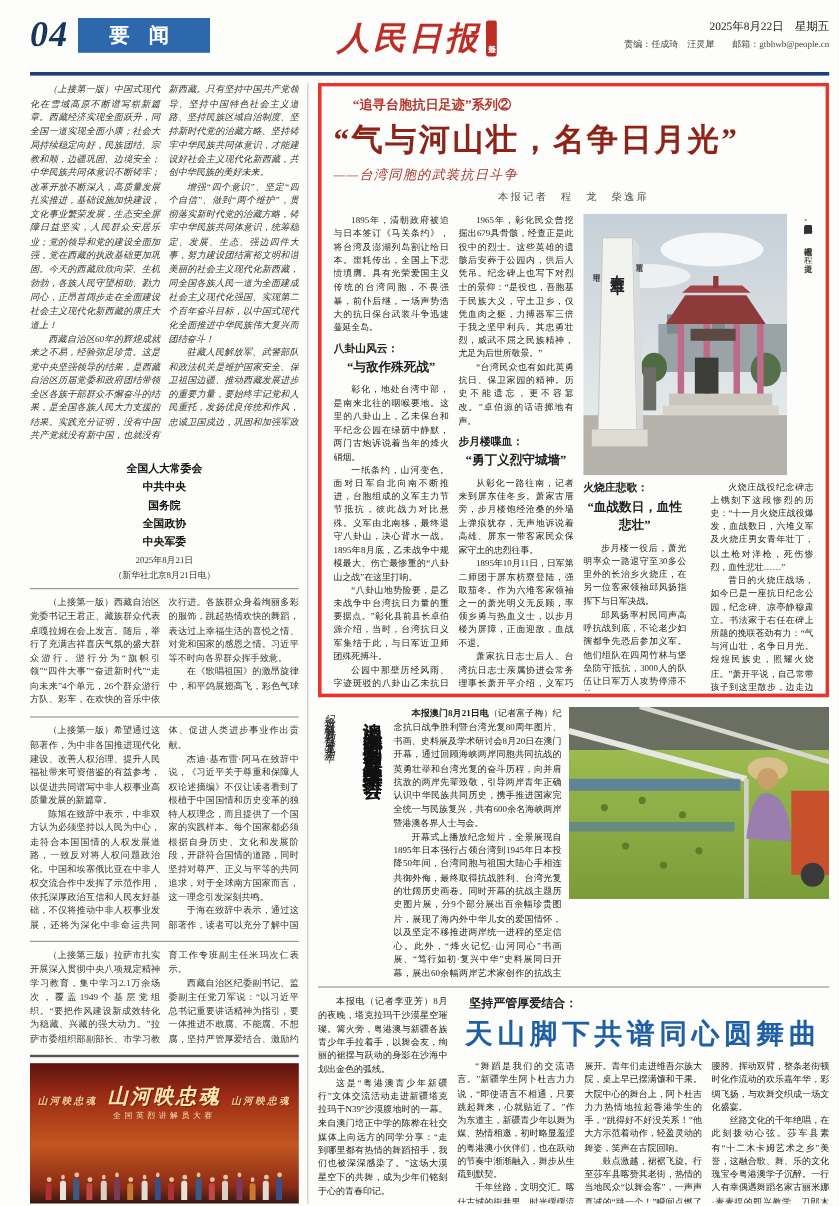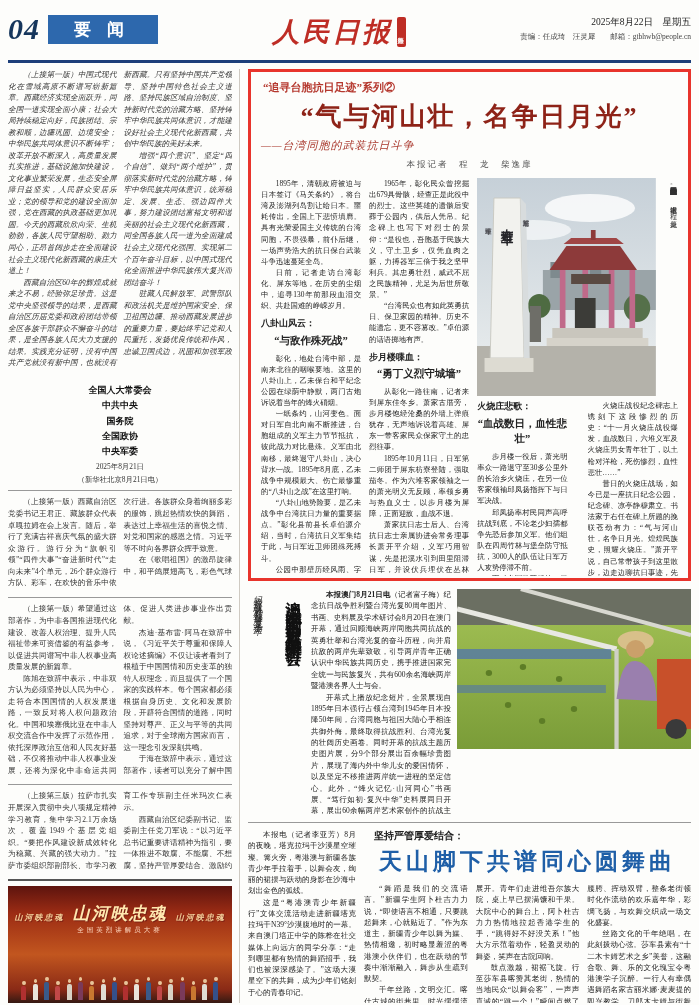--- a/index.html
+++ b/index.html
@@ -1,20 +1,20 @@
 <!DOCTYPE html>
 <html><head>
 <meta charset="utf-8">
 <style>
   * { margin:0; padding:0; box-sizing:border-box; }
   html,body { background:#f2f0ec; }
   .page {
     width:699px; height:1005px; margin:0 auto; background:#fdfdfb;
     font-family:"Liberation Serif","DejaVu Serif",serif; color:#222;
-    overflow:hidden; position:relative; padding:6px 8px 0 8px;
+    overflow:hidden; position:relative; padding:6px 8px 0 25px;
   }
   
   header { display:flex; align-items:flex-start; justify-content:space-between; height:52px; }
   .hleft { display:flex; align-items:center; gap:8px; padding-top:6px; }
   .pagenum { font-size:30px; font-weight:bold; font-style:italic; color:#16365c; letter-spacing:1px; }
   .secbox { background:#2d68ad; color:#fff; font-weight:bold; font-size:17px; padding:3px 18px; letter-spacing:16px; text-indent:8px; }
   .hcenter { display:flex; align-items:center; gap:4px; padding-top:8px; }
   .masthead { font-size:27px; font-weight:900; color:#be2d25; font-style:italic; letter-spacing:3px; }
   .badge { background:#be2d25; color:#fff; font-size:6.5px; writing-mode:vertical-rl; padding:2px 1px; line-height:1.1; border-radius:2px; height:30px; text-align:center; }
   .hright { text-align:right; padding-top:10px; }
@@ -38,22 +38,22 @@
     background:linear-gradient(180deg,#5d140e 0%,#9c2c14 18%,#c2561f 45%,#8a2a16 68%,#2a1712 78%,#1d110c 100%); }
   .glow { position:absolute; left:25%; top:12%; width:50%; height:45%; background:radial-gradient(ellipse,#f0a climbs,#f2a54e 0%,rgba(242,165,78,0) 70%); opacity:.7; }
   .stitle { position:absolute; top:16px; width:100%; text-align:center; font-weight:900; font-size:17px; color:#ffe9b0; text-shadow:1px 1px 0 #7a1f14; letter-spacing:2px; font-style:italic; }
   .stitle.small { font-size:8px; top:26px; opacity:.85; }
   .ssub { position:absolute; top:40px; width:100%; text-align:center; font-size:6.5px; color:#ffd9c0; letter-spacing:3px; }
   .people { position:absolute; top:88px; left:6%; width:88%; height:26px; display:flex; justify-content:space-between; align-items:flex-end; }
   .person { width:5px; height:18px; border-radius:2px 2px 0 0; position:relative; }
   .person::before { content:""; position:absolute; top:-5px; left:1px; width:3.5px; height:4px; border-radius:50%; background:#e8c49a; }
   
   .feature { border:3px solid #e8342c; padding:8px 10px 6px 10px; height:512px; overflow:hidden; }
-  .kicker { color:#b5382e; font-weight:bold; font-size:11px; margin-left:2px; }
-  .headline { text-align:center; color:#8e2318; font-weight:900; font-size:26px; letter-spacing:2px; margin-top:4px; }
+  .kicker { color:#b5382e; font-weight:bold; font-size:11px; margin-left:16px; }
+  .headline { text-align:left; color:#8e2318; font-weight:900; font-size:26px; letter-spacing:2px; margin-top:4px; }
   .subhead { color:#a9372c; font-size:11px; font-style:italic; margin-top:4px; letter-spacing:1px; }
   .byline { text-align:center; font-size:8.5px; color:#555; margin:6px 0 7px 0; letter-spacing:2px; }
   .fbody { display:flex; gap:8px; height:398px; overflow:hidden; }
   .fcol { font-size:7.4px; line-height:1.5; text-align:justify; overflow:hidden; }
   .fcol p { text-indent:2em; }
   .fc1,.fc2 { width:24%; flex:none; }
   .fright { flex:1; display:flex; flex-direction:column; overflow:hidden; }
   .secthead { text-align:left; margin:6px 0 4px 0; text-indent:0 !important; }
   .secthead .l1 { font-weight:bold; font-size:9px; display:block; }
   .secthead .l2 { font-weight:bold; font-size:10.5px; display:block; text-align:center; margin-top:2px; }
@@ -177,21 +177,20 @@
 
       <article class="feature">
         <div class="kicker">“追寻台胞抗日足迹”系列②</div>
         <h1 class="headline">“气与河山壮，名争日月光”</h1>
         <div class="subhead">——台湾同胞的武装抗日斗争</div>
         <div class="byline">本报记者　程　龙　柴逸扉</div>
         <div class="fbody">
           <div class="fcol fc1">
             <div>
                 <p>1895年，清朝政府被迫与日本签订《马关条约》，将台湾及澎湖列岛割让给日本。噩耗传出，全国上下悲愤填膺。具有光荣爱国主义传统的台湾同胞，不畏强暴，前仆后继，一场声势浩大的抗日保台武装斗争迅速蔓延全岛。</p>
-                <p>日前，记者走访台湾彰化、屏东等地，在历史的尘烟中，追寻130年前那段血泪交织、共赴国难的峥嵘岁月。</p>
               </div>
             <div class="secthead">
               <span class="l1">八卦山风云：</span>
               <span class="l2">“与敌作殊死战”</span>
             </div>
             <div>
                 <p>彰化，地处台湾中部，是南来北往的咽喉要地。这里的八卦山上，乙未保台和平纪念公园在绿荫中静默，两门古炮诉说着当年的烽火硝烟。</p>
                 <p>一纸条约，山河变色。面对日军自北向南不断推进，台胞组成的义军主力节节抵抗，彼此战力对比悬殊。义军由北南移，最终退守八卦山，决心背水一战。1895年8月底，乙未战争中规模最大、伤亡最惨重的“八卦山之战”在这里打响。</p>
                 <p>“八卦山地势险要，是乙未战争中台湾抗日力量的重要据点。”彰化县前县长卓伯源介绍，当时，台湾抗日义军集结于此，与日军近卫师团殊死搏斗。</p>
                 <p>公园中那壁历经风雨、字迹斑驳的八卦山乙未抗日烈士纪念碑上，镌刻着当年的悲壮：“与敌作殊死战，枕林弹雨，前仆后继，血战三昼夜，终以弹尽援绝，壮烈成仁者约达四五千人……”此役，义军重创日军。</p>

